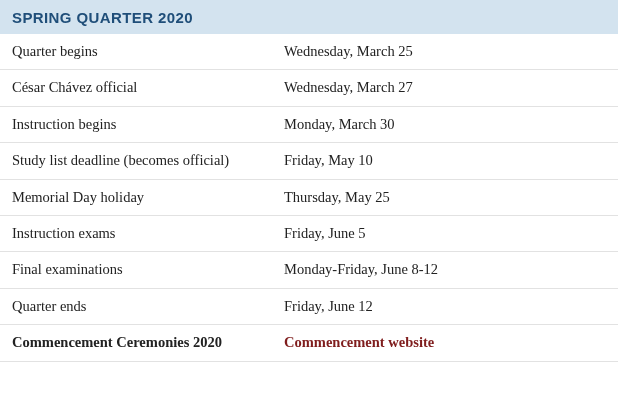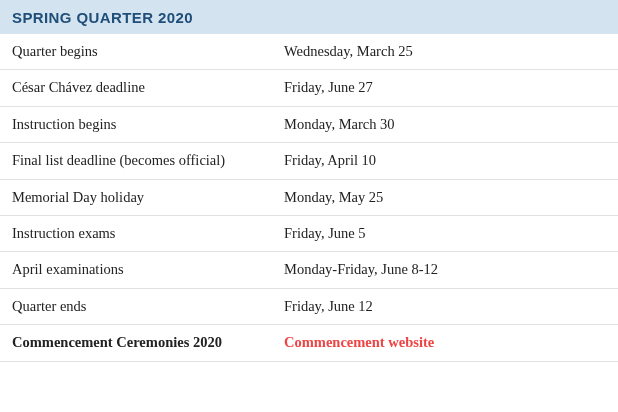--- a/index.html
+++ b/index.html
@@ -52,58 +52,58 @@
     width: 346px;
     padding-left: 8px;
   }
   tr.row-final td {
     border-bottom: none;
   }
   tr.row-final td.col-event {
     font-weight: bold;
   }
   a.cal-link {
-    color: #ef4444;
+    color: #7f1d1d;
     font-weight: bold;
     text-decoration: none;
   }
 </style>
 </head>
 <body>
 
 <div class="calendar">
   <div class="cal-header">SPRING QUARTER 2020</div>
   <table class="cal-table">
     <tbody>
       <tr>
         <td class="col-event">Quarter begins</td>
         <td class="col-date">Wednesday, March 25</td>
       </tr>
       <tr>
-        <td class="col-event">César Chávez deadline</td>
-        <td class="col-date">Friday, June 27</td>
+        <td class="col-event">César Chávez official</td>
+        <td class="col-date">Wednesday, March 27</td>
       </tr>
       <tr>
         <td class="col-event">Instruction begins</td>
         <td class="col-date">Monday, March 30</td>
       </tr>
       <tr>
-        <td class="col-event">Final list deadline (becomes official)</td>
-        <td class="col-date">Friday, April 10</td>
+        <td class="col-event">Study list deadline (becomes official)</td>
+        <td class="col-date">Friday, May 10</td>
       </tr>
       <tr>
         <td class="col-event">Memorial Day holiday</td>
-        <td class="col-date">Monday, May 25</td>
+        <td class="col-date">Thursday, May 25</td>
       </tr>
       <tr>
         <td class="col-event">Instruction exams</td>
         <td class="col-date">Friday, June 5</td>
       </tr>
       <tr>
-        <td class="col-event">April examinations</td>
+        <td class="col-event">Final examinations</td>
         <td class="col-date">Monday-Friday, June 8-12</td>
       </tr>
       <tr>
         <td class="col-event">Quarter ends</td>
         <td class="col-date">Friday, June 12</td>
       </tr>
       <tr class="row-final">
         <td class="col-event">Commencement Ceremonies 2020</td>
         <td class="col-date"><a class="cal-link" href="#">Commencement website</a></td>
       </tr>

